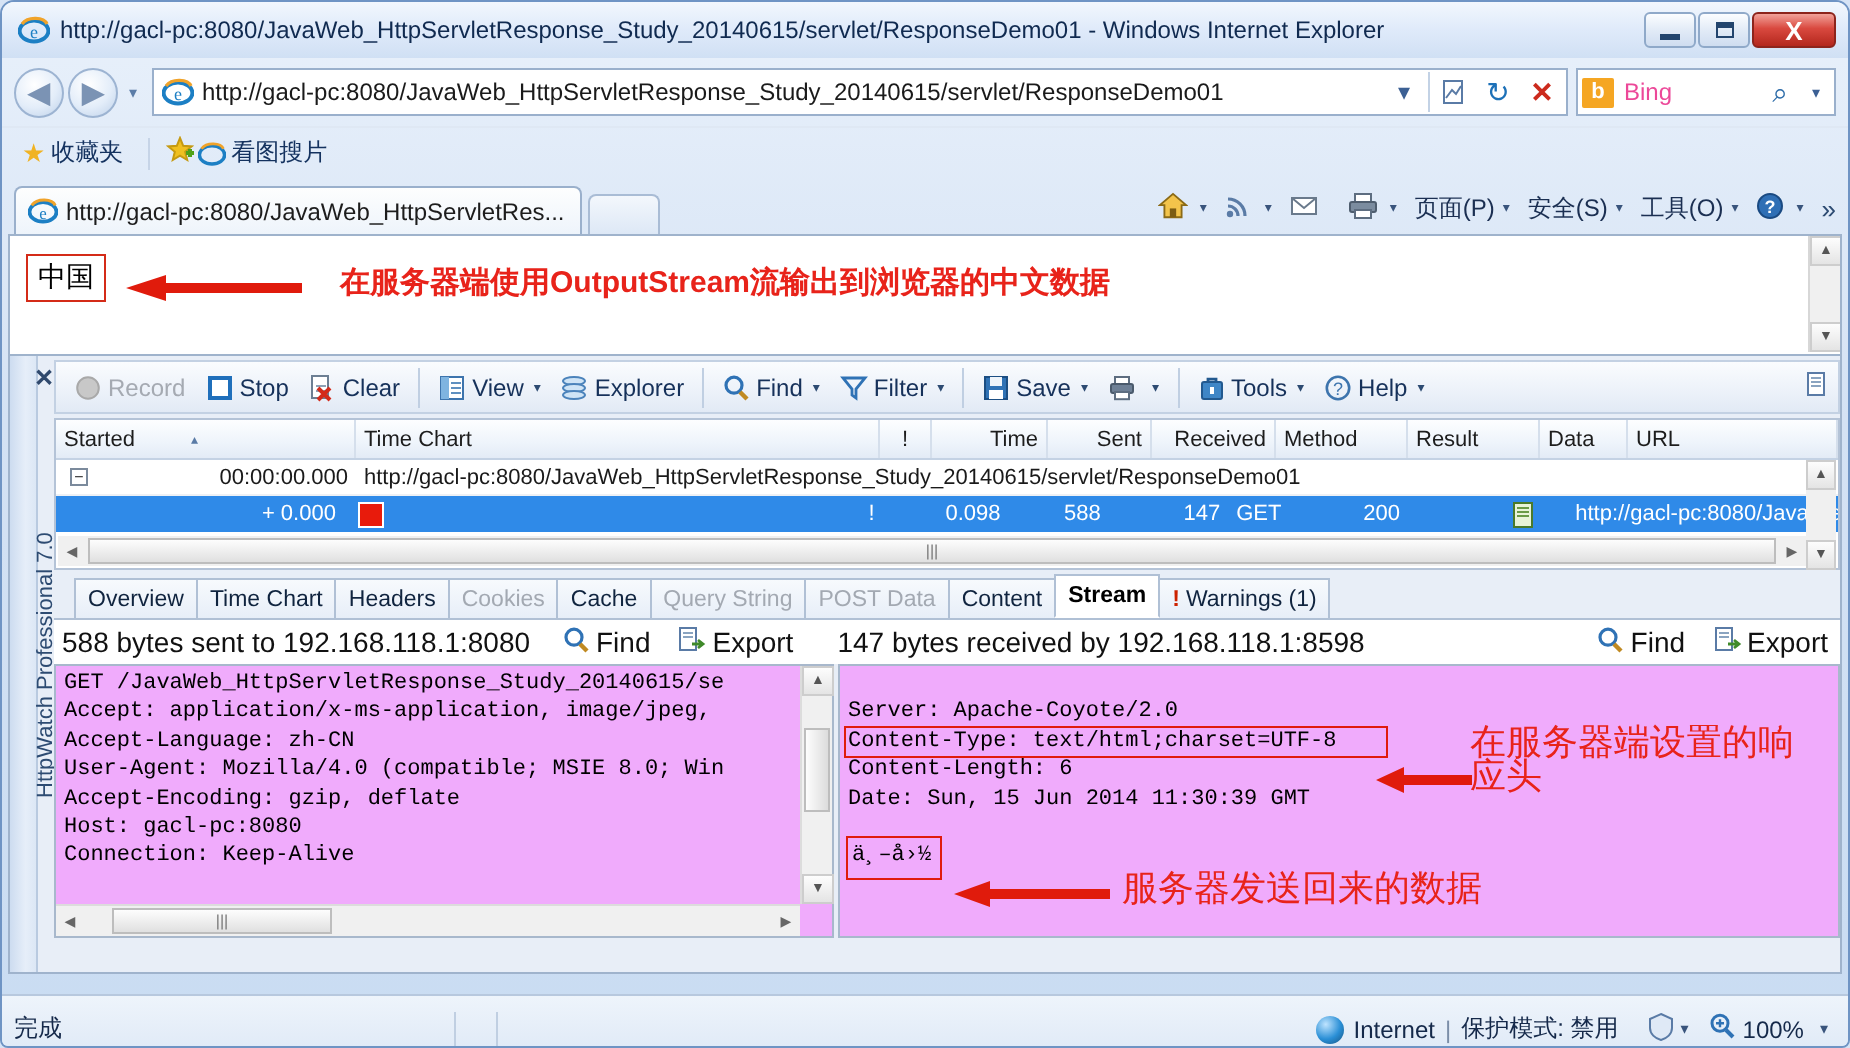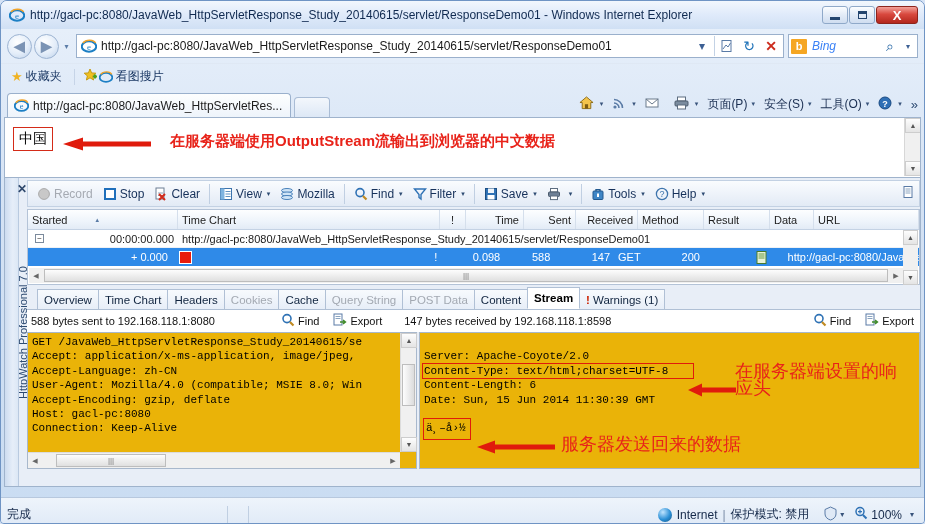--- a/index.html
+++ b/index.html
@@ -85,21 +85,21 @@
   #searchbox {
     width: 130px; height: 24px; margin-left: 4px;
     background: #fff; border: 1px solid #9ab0cc;
     display: flex; align-items: center; padding: 0 2px;
   }
   #searchbox .bingico {
     width: 16px; height: 15px; background: #f5a623; color:#fff;
     font-weight: bold; font-size: 11px; text-align:center; line-height:15px;
     margin-right: 5px; flex: 0 0 16px; border-radius: 1px;
   }
-  #search-ph { flex:1 1 auto; font-style: italic; color:#3b82f6; font-size: 12px;}
+  #search-ph { flex:1 1 auto; color:#ec4899; font-size: 12px;}
 
   
   #favbar {
     position:absolute; left:0; top:62px; width:923px; height:26px;
     display:flex; align-items:center; padding-left:10px;
     border-top: 1px solid #dfe8f4;
   }
   #favbar .star { color:#f0b323; font-size:13px; margin-right:3px; }
   #favbar .fav-label { font-size:12px; color:#14325f; margin-right: 10px;}
   #favbar .divider { width:1px; height:16px; background:#c6d4e7; margin:0 8px 0 2px;}
@@ -241,30 +241,30 @@
   .hwtab.dim { color:#a3a9b2; }
   .hwtab.active {
     background:#ffffff; height:22px; font-weight:bold; color:#000;
     position:relative; z-index:3; border-bottom:1px solid #fff;
   }
   .hwtab .bang { color:#cc2200; font-weight:bold; margin-right:3px;}
 
   
   #stream-head {
     position:absolute; left:22px; top:132px; width:893px; height:22px;
-    background:#fff; display:flex; align-items:center; font-size:11px; color:#111;
+    background:#fff; display:flex; align-items:center; font-size:14px; color:#111;
   }
   .sh-seg { display:flex; align-items:center; }
   .sh-link { display:flex; align-items:center; margin-left:14px; color:#111; }
   .sh-link .ico { margin-right:3px; }
 
   
   .stream-pane {
     position:absolute; top:154px; height:137px;
-    background:#eab308; border:1px solid #a8b8cc;
+    background:#f0abfc; border:1px solid #a8b8cc;
   }
   #stream-left { left:22px; width:390px; }
   #stream-right { left:414px; width:501px; }
   .stream-text {
     position:absolute; left:4px; top:2px; right:18px; bottom:18px;
     font-family:"Liberation Mono", monospace; font-size:11px; line-height:14.4px;
     color:#000; white-space:pre; overflow:hidden;
   }
   .pane-vsb {
     position:absolute; right:0; top:0; width:16px; bottom:16px;
@@ -527,21 +527,21 @@
       </span>
 
       <span class="tb-btn">
         <span class="tb-ico">
           <svg width="14" height="14" viewBox="0 0 14 14">
             <ellipse cx="7" cy="3.5" rx="5.5" ry="2" fill="#cfe4f6" stroke="#4b83bb"></ellipse>
             <ellipse cx="7" cy="7" rx="5.5" ry="2" fill="#cfe4f6" stroke="#4b83bb"></ellipse>
             <ellipse cx="7" cy="10.5" rx="5.5" ry="2" fill="#cfe4f6" stroke="#4b83bb"></ellipse>
           </svg>
         </span>
-        <span class="lbl">Mozilla</span>
+        <span class="lbl">Explorer</span>
       </span>
 
       <span class="tb-sep"></span>
 
       <span class="tb-btn">
         <span class="tb-ico">
           <svg width="14" height="14" viewBox="0 0 14 14">
             <circle cx="6" cy="5.6" r="4" fill="none" stroke="#2f72b5" stroke-width="1.6"></circle>
             <path d="M9 9 L12.5 12.5" stroke="#c08a22" stroke-width="2.2"></path>
           </svg>

